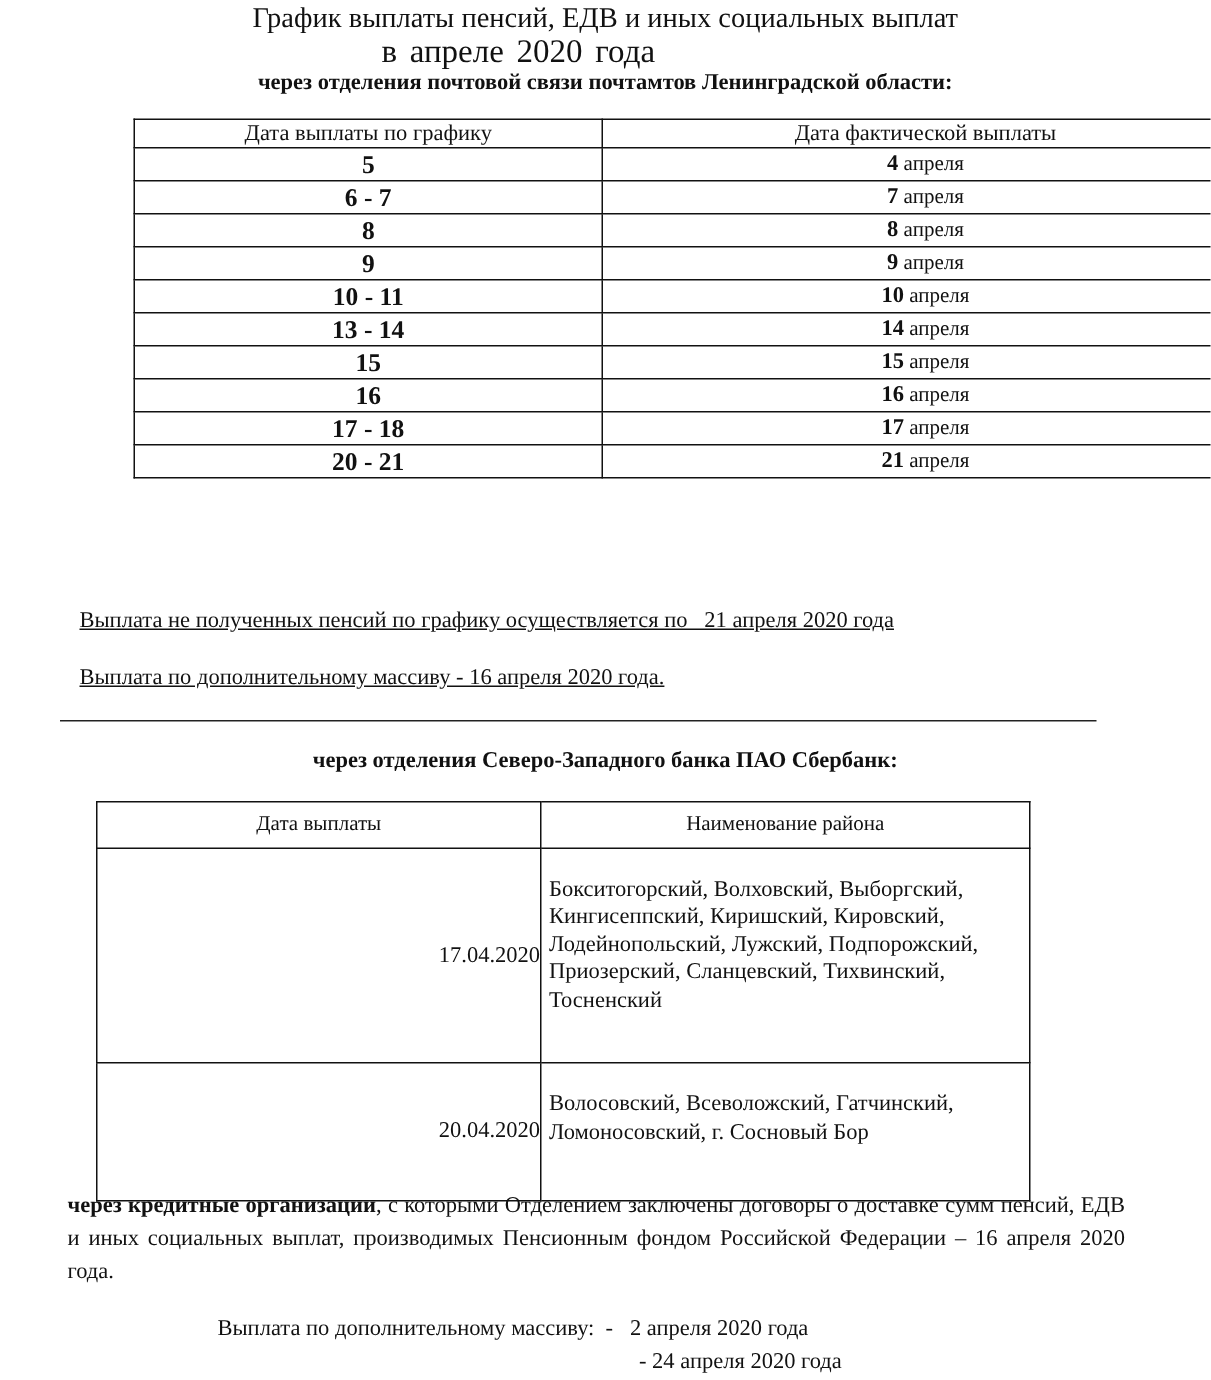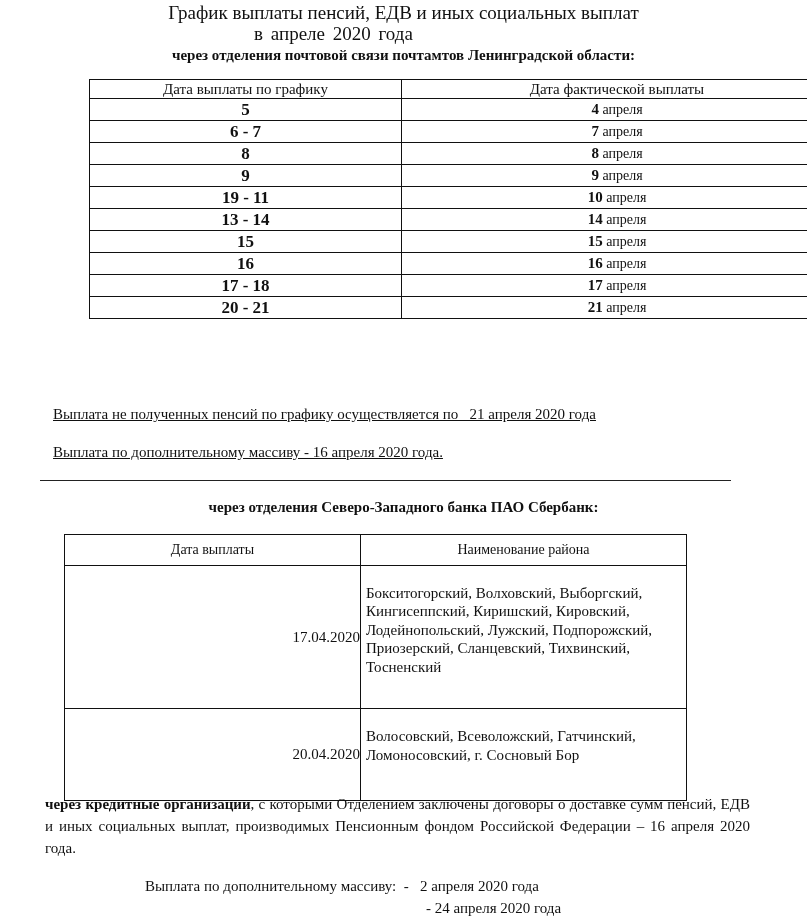--- a/index.html
+++ b/index.html
@@ -18,23 +18,23 @@
     .abs { position: absolute; }
 
     .title {
       left: 0; width: 807px;
       top: 2px;
       font-size: 19px;
       line-height: 22px;
       text-align: center;
     }
     .subtitle {
-      left: 0; width: 667px;
+      left: 12px; width: 667px;
       top: 24px;
-      font-size: 19px;
+      font-size: 22px;
       line-height: 20px;
       text-align: center;
       word-spacing: 3px;
     }
     .section-heading {
       font-weight: bold;
       font-size: 15px;
       line-height: 18px;
       text-align: center;
     }
@@ -179,21 +179,21 @@
     <td class="sched">8</td>
     <td class="actual"><b>8</b> <span>апреля</span></td>
   </tr>
 
   <tr>
     <td class="sched">9</td>
     <td class="actual"><b>9</b> <span>апреля</span></td>
   </tr>
 
   <tr>
-    <td class="sched">19 - 11</td>
+    <td class="sched">10 - 11</td>
     <td class="actual"><b>10</b> <span>апреля</span></td>
   </tr>
 
 
   <tr>
     <td class="sched">13 - 14</td>
     <td class="actual"><b>14</b> <span>апреля</span></td>
   </tr>
 
   <tr>

